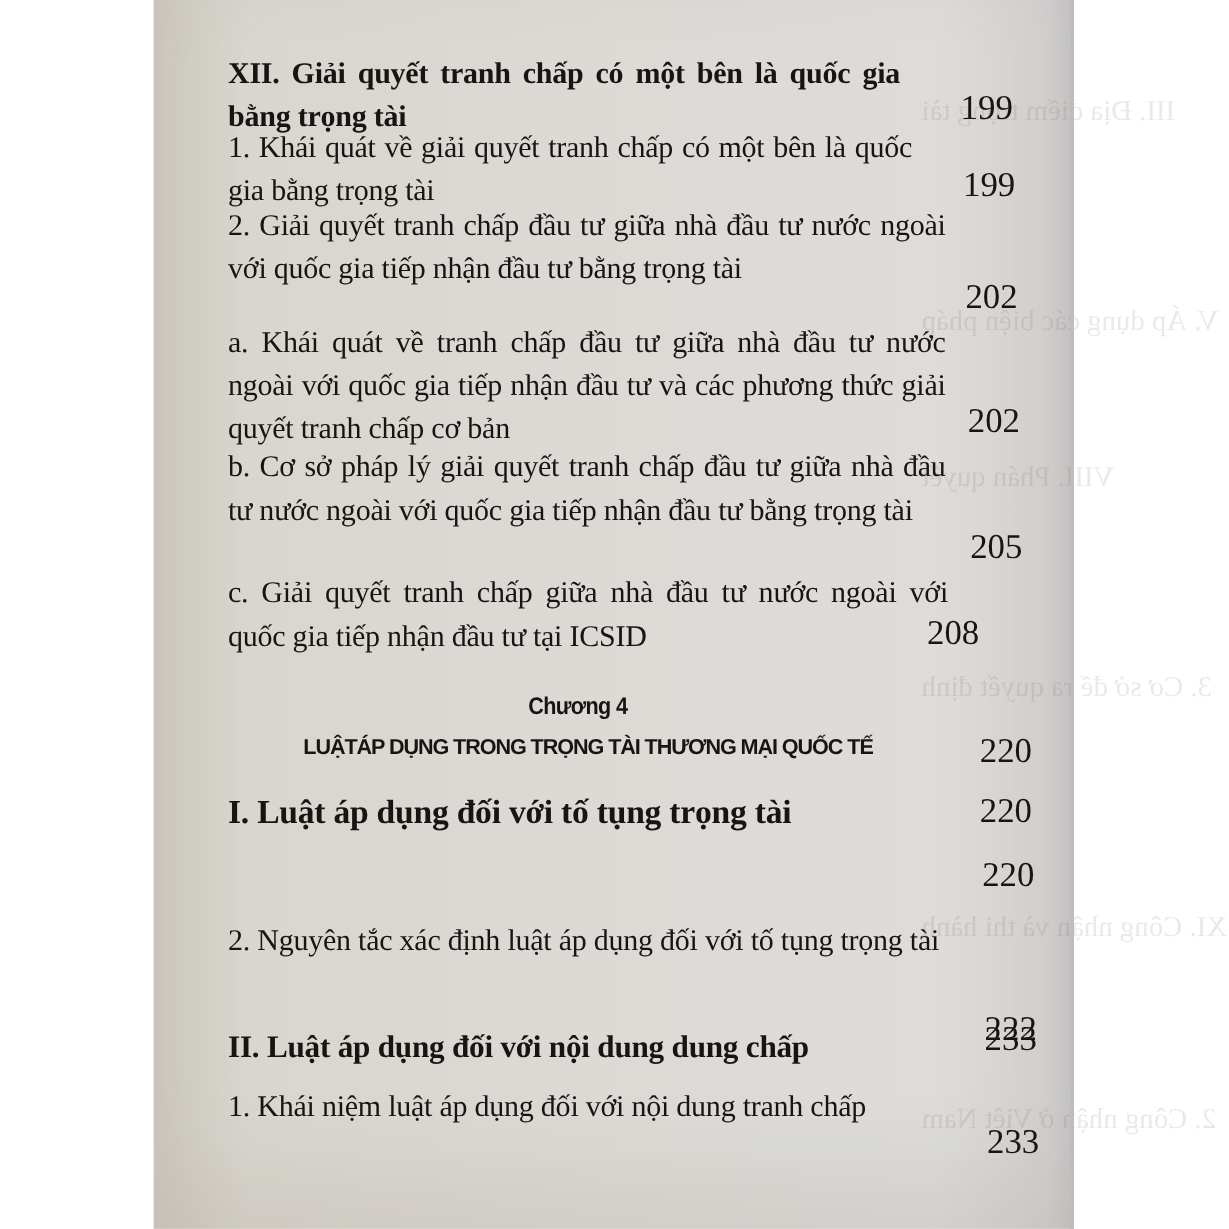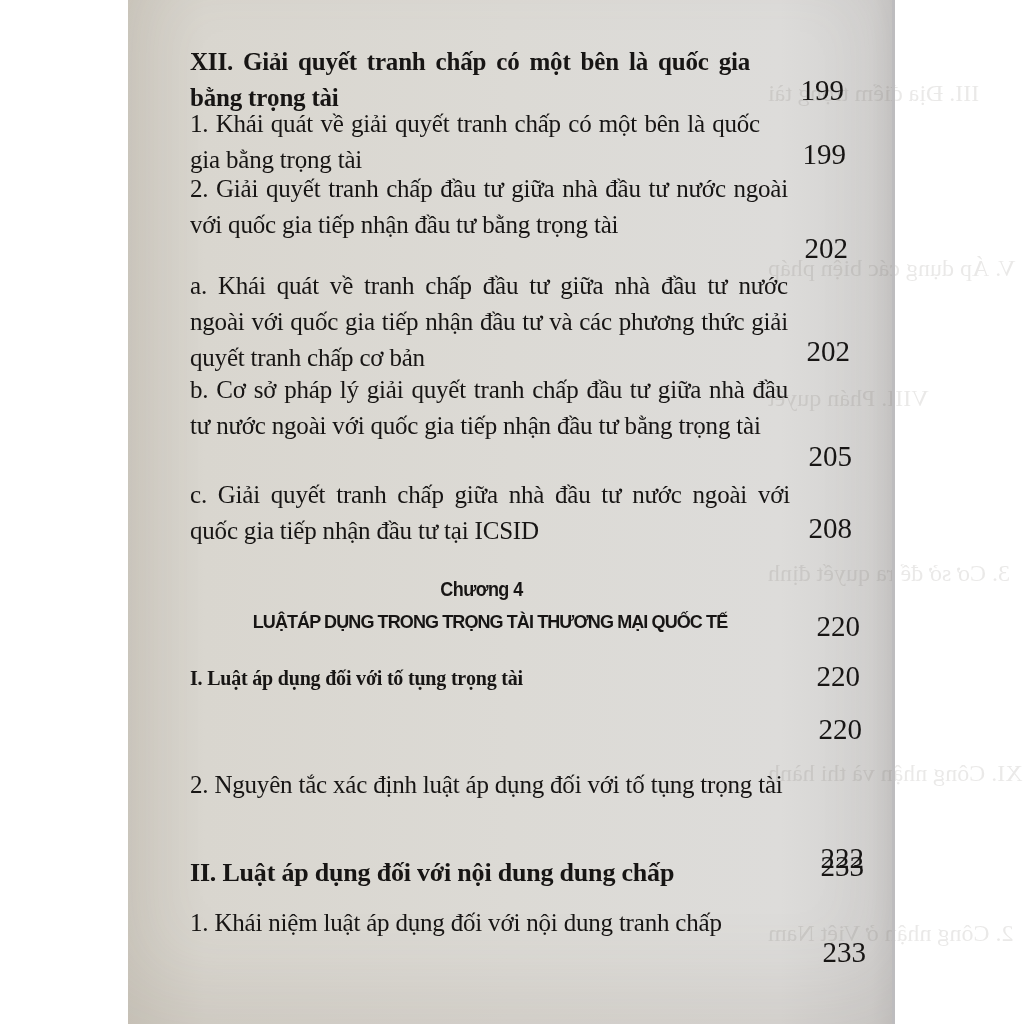--- a/index.html
+++ b/index.html
@@ -111,27 +111,27 @@
     <div class="entry" style="top:171px;width:598px;">2. Giải quyết tranh chấp đầu tư giữa nhà đầu tư nước ngoài với quốc gia tiếp nhận đầu tư bằng trọng tài</div>
     <div class="pg" style="left:660px;top:230px;">202</div>
 
     <div class="entry" style="top:268px;width:598px;">a. Khái quát về tranh chấp đầu tư giữa nhà đầu tư nước ngoài với quốc gia tiếp nhận đầu tư và các phương thức giải quyết tranh chấp cơ bản</div>
     <div class="pg" style="left:662px;top:333px;">202</div>
 
     <div class="entry" style="top:372px;width:598px;">b. Cơ sở pháp lý giải quyết tranh chấp đầu tư giữa nhà đầu tư nước ngoài với quốc gia tiếp nhận đầu tư bằng trọng tài</div>
     <div class="pg" style="left:664px;top:438px;text-align:right;">205</div>
 
     <div class="entry" style="top:477px;width:600px;">c. Giải quyết tranh chấp giữa nhà đầu tư nước ngoài với quốc gia tiếp nhận đầu tư tại ICSID</div>
-    <div class="pg" style="left:664px;top:510px;">208</div>
+    <div class="pg" style="left:628px;top:510px;">208</div>
 
     <div class="chapter-label" style="top:578px;left:-30px;">Chương 4</div>
     <div class="chapter-title" style="top:612px;">LUẬTÁP DỤNG TRONG TRỌNG TÀI THƯƠNG MẠI QUỐC TẾ</div>
     <div class="pg" style="left:672px;top:608px;">220</div>
 
-    <div class="entry bold" style="top:660px;width:600px;font-size:20px;">I. Luật áp dụng đối với tố tụng trọng tài</div>
+    <div class="entry bold" style="top:660px;width:600px;font-size:28px;">I. Luật áp dụng đối với tố tụng trọng tài</div>
     <div class="pg" style="left:672px;top:658px;">220</div>
 
     <div class="pg" style="left:674px;top:711px;">220</div>
 
     <div class="entry" style="top:767px;width:610px;">2. Nguyên tắc xác định luật áp dụng đối với tố tụng trọng tài</div>
     <div class="pg" style="left:676px;top:840px;">222</div>
 
     <div class="entry bold" style="top:855px;width:600px;font-size:26px;">II. Luật áp dụng đối với nội dung dung chấp</div>
     <div class="pg" style="left:676px;top:848px;">233</div>
 

